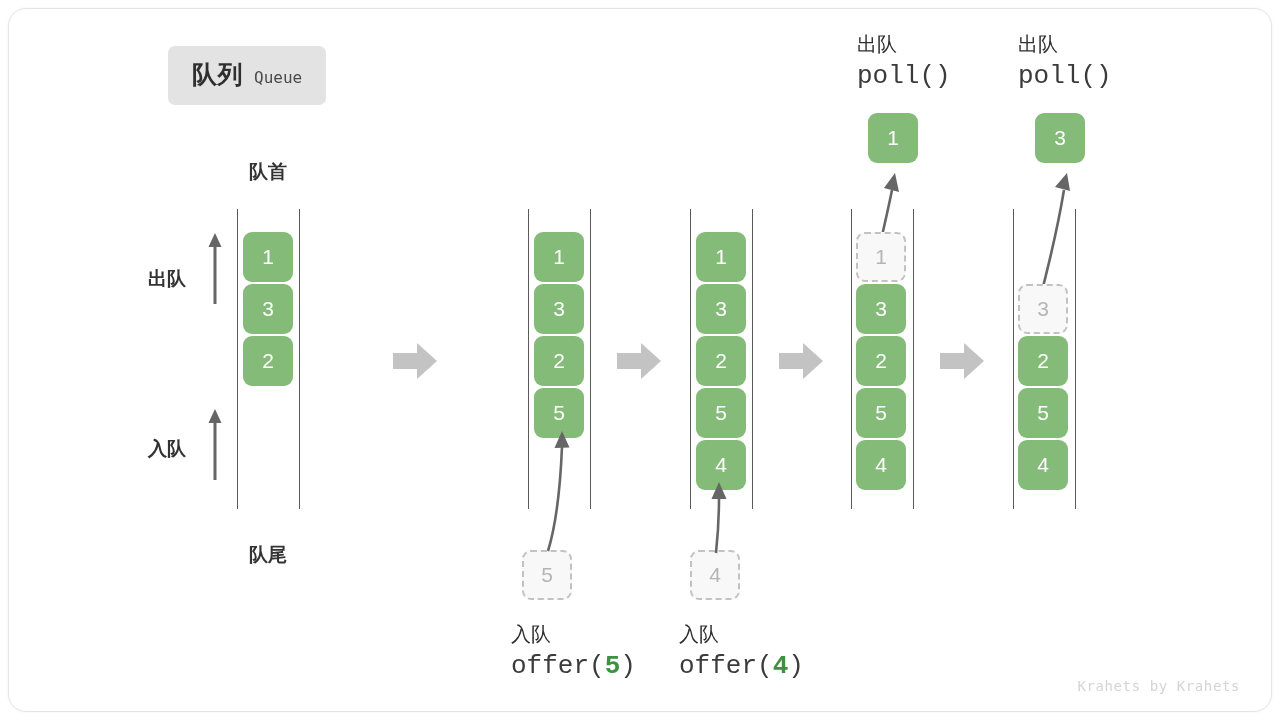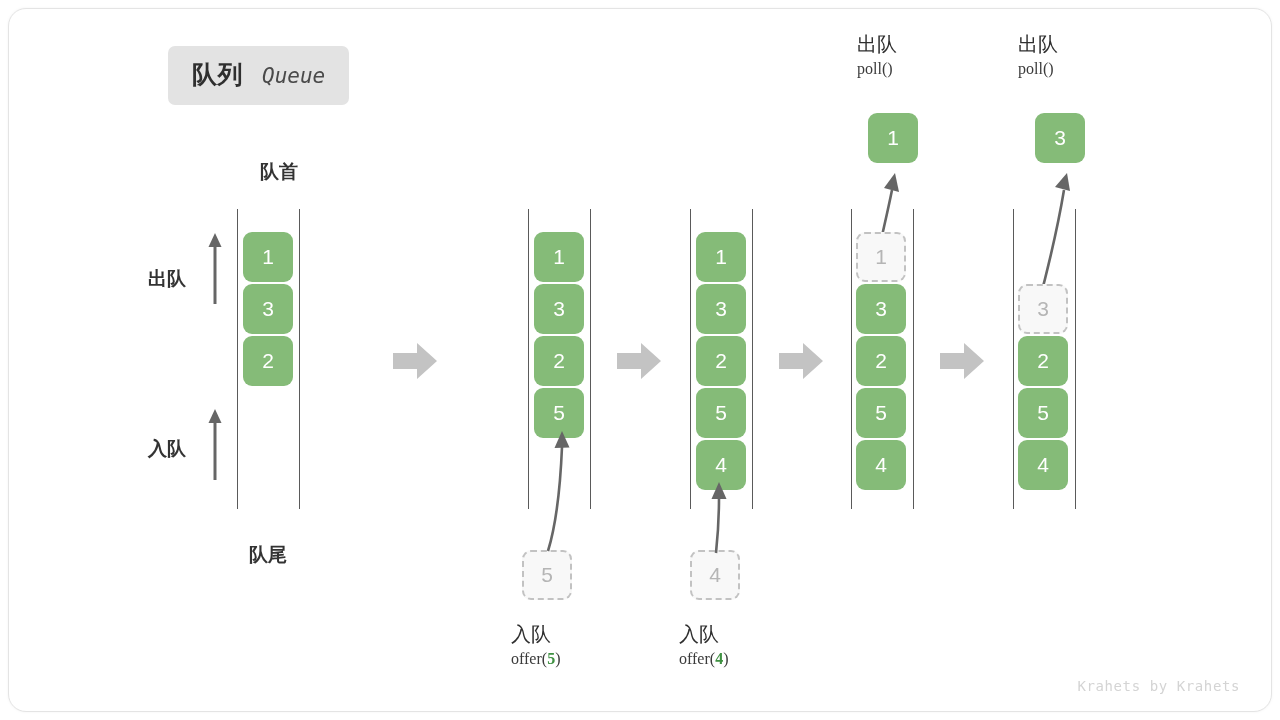--- a/index.html
+++ b/index.html
@@ -35,34 +35,33 @@
   
   .title-badge {
     position: absolute;
     left: 168px;
     top: 46px;
     padding: 12px 24px 14px 24px;
     background: #e3e3e3;
     border-radius: 7px;
     display: flex;
     align-items: baseline;
-    gap: 19px;
+    gap: 11px;
     white-space: nowrap;
   }
   .title-cn {
     font-size: 25px;
     font-weight: bold;
     color: #2f2f2f;
     letter-spacing: 0.5px;
   }
   .title-en {
     font-family: "DejaVu Sans Mono", "Liberation Mono", monospace;
-    font-size: 21px;
+    font-size: 16px;
     color: #4a4a4a;
-    font-style: italic;
   }
 
   
   .lbl-cn {
     position: absolute;
     font-size: 19px;
     font-weight: bold;
     color: #333333;
     white-space: nowrap;
   }
@@ -73,22 +72,22 @@
     line-height: 1.42;
   }
   .op-label .op-cn {
     display: block;
     font-size: 20px;
     font-weight: normal;
     color: #2f2f2f;
   }
   .op-label .op-code {
     display: block;
-    font-family: Liberation Serif, serif;
-    font-size: 16px;
+    font-family: Liberation Mono, monospace;
+    font-size: 26px;
     color: #3b3b3b;
   }
   .op-label .op-arg {
     color: #3f9142;
     font-weight: bold;
   }
 
   
   .rail {
     position: absolute;
@@ -151,21 +150,21 @@
 <body>
 
 <div id="canvas">
   <div class="card"></div>
 
   <div class="title-badge">
     <span class="title-cn">队列</span>
     <span class="title-en">Queue</span>
   </div>
 
-  <div class="lbl-cn" style="left:238px; top:159px; width:60px; text-align:right;font-family:Liberation Serif, serif;">队首</div>
+  <div class="lbl-cn" style="left:238px; top:159px; width:60px; text-align:center;font-family:Liberation Serif, serif;">队首</div>
   <div class="lbl-cn" style="left:238px; top:542px; width:60px; text-align:center;">队尾</div>
 
   <div class="lbl-cn" style="left:148px; top:266px;">出队</div>
   <div class="lbl-cn" style="left:148px; top:436px;">入队</div>
 
   <svg class="dir-arrow" style="left:206px; top:232px;" viewBox="0 0 18 74">
     <line x1="9" y1="72" x2="9" y2="12" stroke="#666666" stroke-width="3"></line>
     <polygon points="9,1 2.5,15 15.5,15" fill="#666666"></polygon>
   </svg>
   <svg class="dir-arrow" style="left:206px; top:408px;" viewBox="0 0 18 74">

